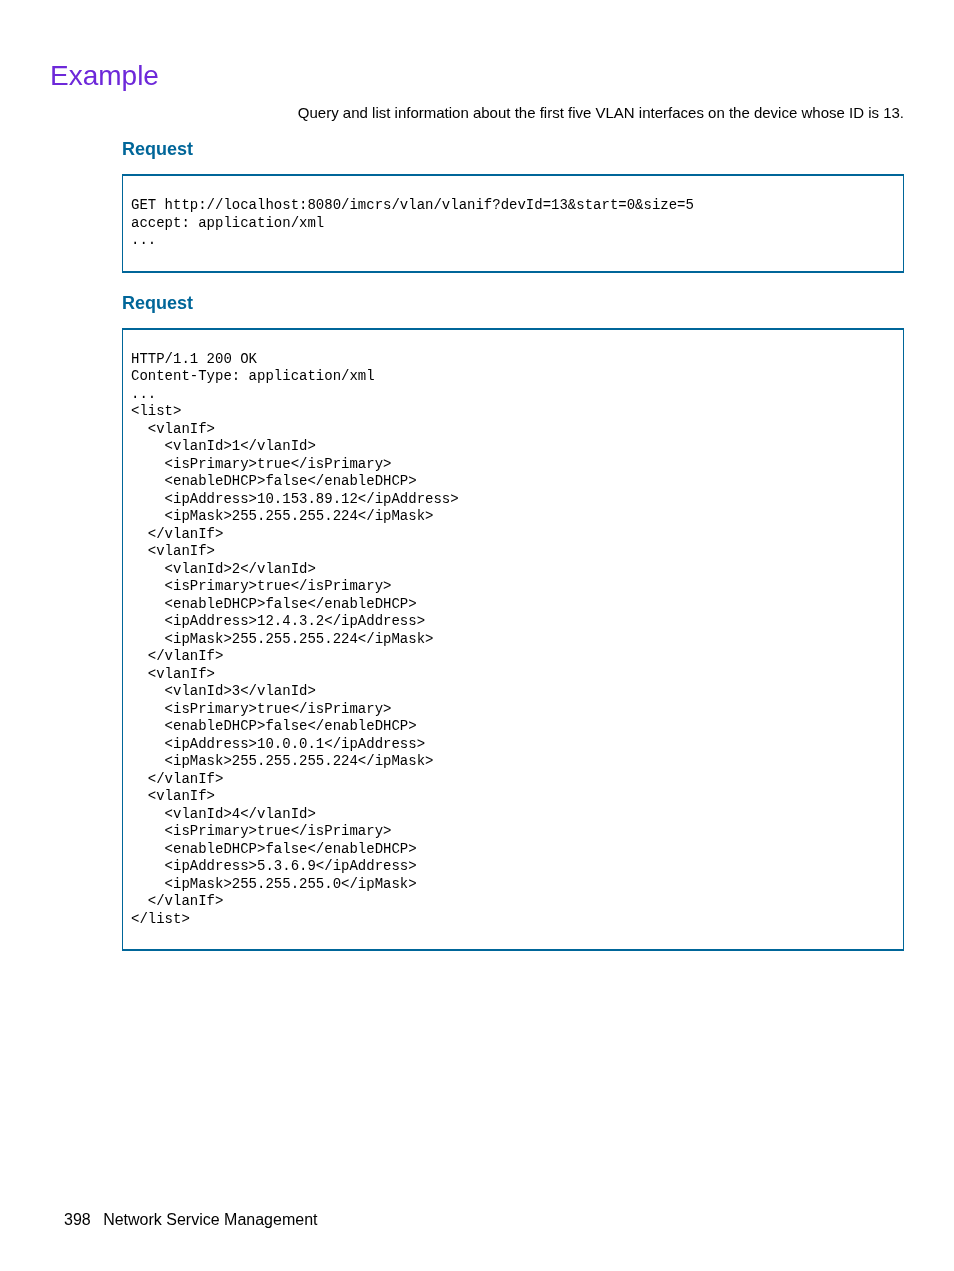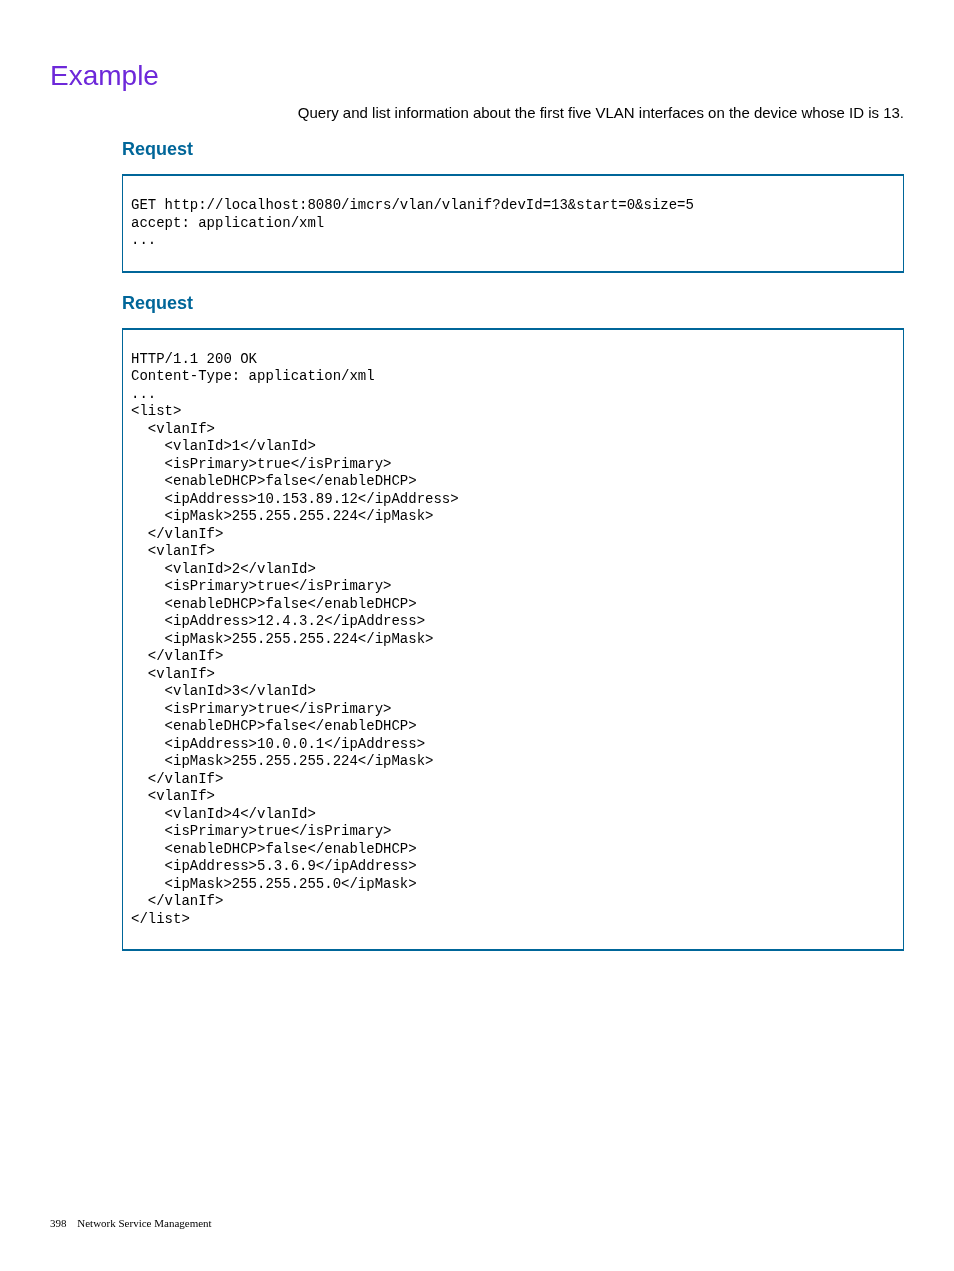--- a/index.html
+++ b/index.html
@@ -44,24 +44,24 @@
       white-space: pre;
       font-family: "Courier New", monospace;
       font-size: 14px;
       color: #000;
       line-height: 1.25;
       overflow: hidden;
     }
     .footer {
       position: absolute;
       bottom: 42px;
-      left: 50px;
-      font-size: 11px;
+      left: 64px;
+      font-size: 16px;
       color: #000;
-      font-family: Liberation Serif, serif;
+      font-family: Liberation Sans, sans-serif;
     }
     .footer .pn { margin-right: 8px; }
   </style>
 </head>
 <body>
 
 <h1 class="h1">Example</h1>
 
 <p class="intro">Query and list information about the first five VLAN interfaces on the device whose ID is 13.</p>
 

